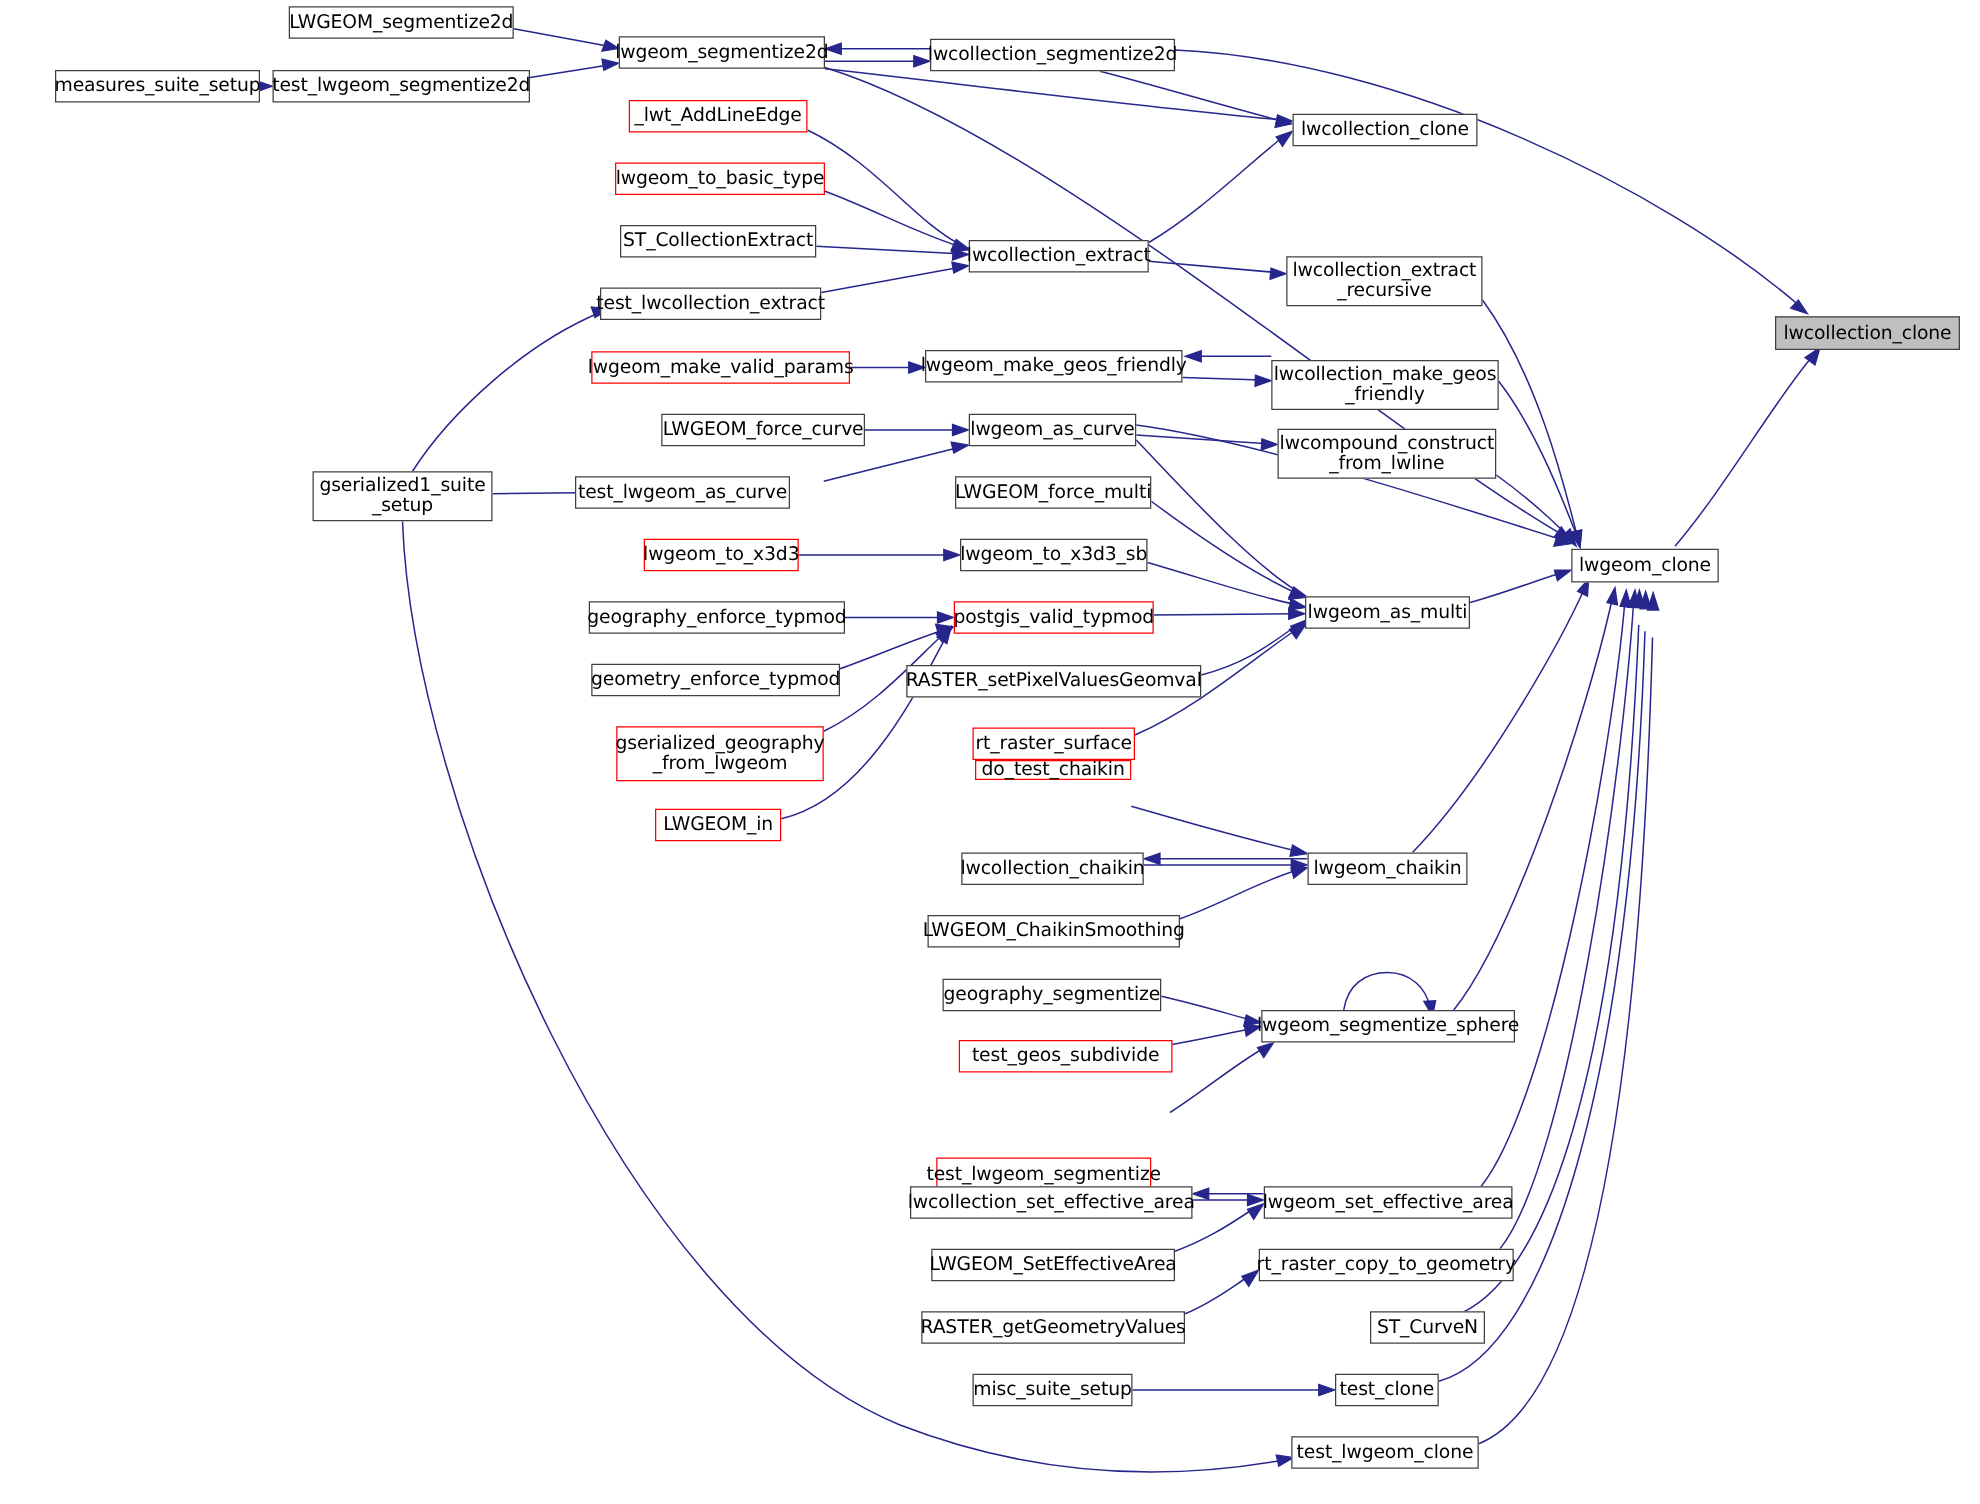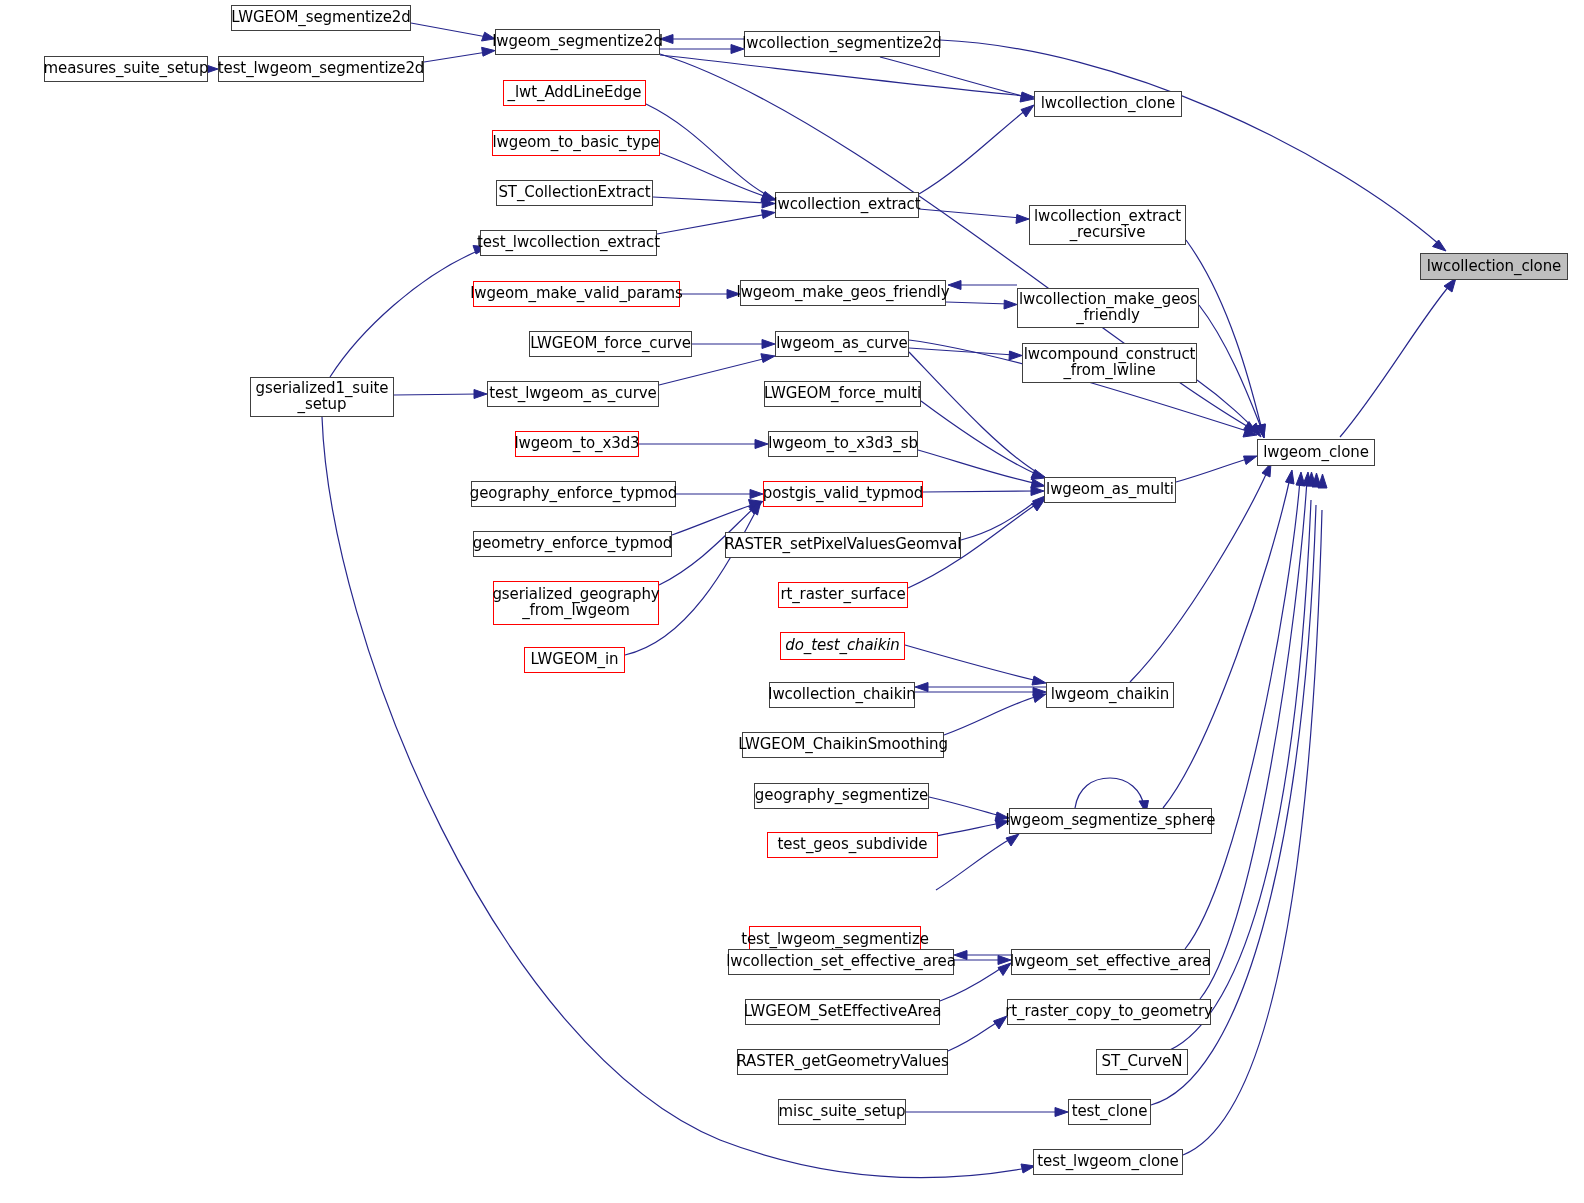--- a/index.html
+++ b/index.html
@@ -320,34 +320,34 @@
       <div class="node red" style="left: 473px; top: 281px; width: 207px; height: 26px;"><span class="node-label">lwgeom_make_valid_params</span></div>
       <div class="node" style="left: 740px; top: 280px; width: 206px; height: 26px;"><span class="node-label">lwgeom_make_geos_friendly</span></div>
       <div class="node" style="left: 1017px; top: 276px; width: 182px; height: 40px; margin-top: 12px;"><span class="node-label">lwcollection_make_geos
 _friendly</span></div>
       <div class="node" style="left: 493px; top: 331px; width: 163px; height: 26px; margin-left: 36px;"><span class="node-label">LWGEOM_force_curve</span></div>
       <div class="node" style="left: 775px; top: 331px; width: 134px; height: 26px;"><span class="node-label">lwgeom_as_curve</span></div>
       <div class="node" style="left: 1022px; top: 343px; width: 175px; height: 40px;"><span class="node-label">lwcompound_construct
 _from_lwline</span></div>
       <div class="node" style="left: 250px; top: 377px; width: 144px; height: 40px;"><span class="node-label">gserialized1_suite
 _setup</span></div>
-      <div class="node" style="left: 487px; top: 381px; width: 172px; height: 26px;"><span class="node-label">test_lwgeom_as_curve</span></div>
+      <div class="node" style="left: 460px; top: 381px; width: 172px; height: 26px;"><span class="node-label">test_lwgeom_as_curve</span></div>
       <div class="node" style="left: 764px; top: 381px; width: 157px; height: 26px;"><span class="node-label">LWGEOM_force_multi</span></div>
       <div class="node red" style="left: 515px; top: 431px; width: 124px; height: 26px;"><span class="node-label">lwgeom_to_x3d3</span></div>
       <div class="node" style="left: 768px; top: 431px; width: 150px; height: 26px;"><span class="node-label">lwgeom_to_x3d3_sb</span></div>
       <div class="node" style="left: 1257px; top: 439px; width: 118px; height: 27px;"><span class="node-label">lwgeom_clone</span></div>
       <div class="node" style="left: 471px; top: 481px; width: 205px; height: 26px;"><span class="node-label">geography_enforce_typmod</span></div>
       <div class="node red" style="left: 763px; top: 481px; width: 160px; height: 26px;"><span class="node-label">postgis_valid_typmod</span></div>
       <div class="node" style="left: 1044px; top: 477px; width: 132px; height: 26px;"><span class="node-label">lwgeom_as_multi</span></div>
       <div class="node" style="left: 473px; top: 531px; width: 199px; height: 26px;"><span class="node-label">geometry_enforce_typmod</span></div>
       <div class="node" style="left: 725px; top: 532px; width: 236px; height: 26px;"><span class="node-label">RASTER_setPixelValuesGeomval</span></div>
       <div class="node red" style="left: 778px; top: 582px; width: 130px; height: 26px;"><span class="node-label">rt_raster_surface</span></div>
       <div class="node red" style="left: 493px; top: 581px; width: 166px; height: 44px;"><span class="node-label">gserialized_geography
 _from_lwgeom</span></div>
-      <div class="node red" style="left: 780px; top: 632px; width: 125px; height: 28px; font-style: italic;"><span class="node-label">do_test_chaikin</span></div>
+      <div class="node red" style="left: 780px; top: 608px; width: 125px; height: 16px;"><span class="node-label">do_test_chaikin</span></div>
       <div class="node red" style="left: 524px; top: 647px; width: 101px; height: 26px;"><span class="node-label">LWGEOM_in</span></div>
       <div class="node" style="left: 769px; top: 682px; width: 146px; height: 26px;"><span class="node-label">lwcollection_chaikin</span></div>
       <div class="node" style="left: 1046px; top: 682px; width: 128px; height: 26px;"><span class="node-label">lwgeom_chaikin</span></div>
       <div class="node" style="left: 742px; top: 732px; width: 202px; height: 26px;"><span class="node-label">LWGEOM_ChaikinSmoothing</span></div>
       <div class="node" style="left: 754px; top: 783px; width: 175px; height: 26px;"><span class="node-label">geography_segmentize</span></div>
       <div class="node" style="left: 1009px; top: 808px; width: 203px; height: 26px;"><span class="node-label">lwgeom_segmentize_sphere</span></div>
       <div class="node red" style="left: 767px; top: 832px; width: 171px; height: 26px;"><span class="node-label">test_geos_subdivide</span></div>
       <div class="node red" style="left: 749px; top: 926px; width: 172px; height: 44px; justify-content: center;"><span class="node-label">test_lwgeom_segmentize
 _sphere</span></div>
       <div class="node" style="left: 728px; top: 949px; width: 226px; height: 26px;"><span class="node-label">lwcollection_set_effective_area</span></div>

